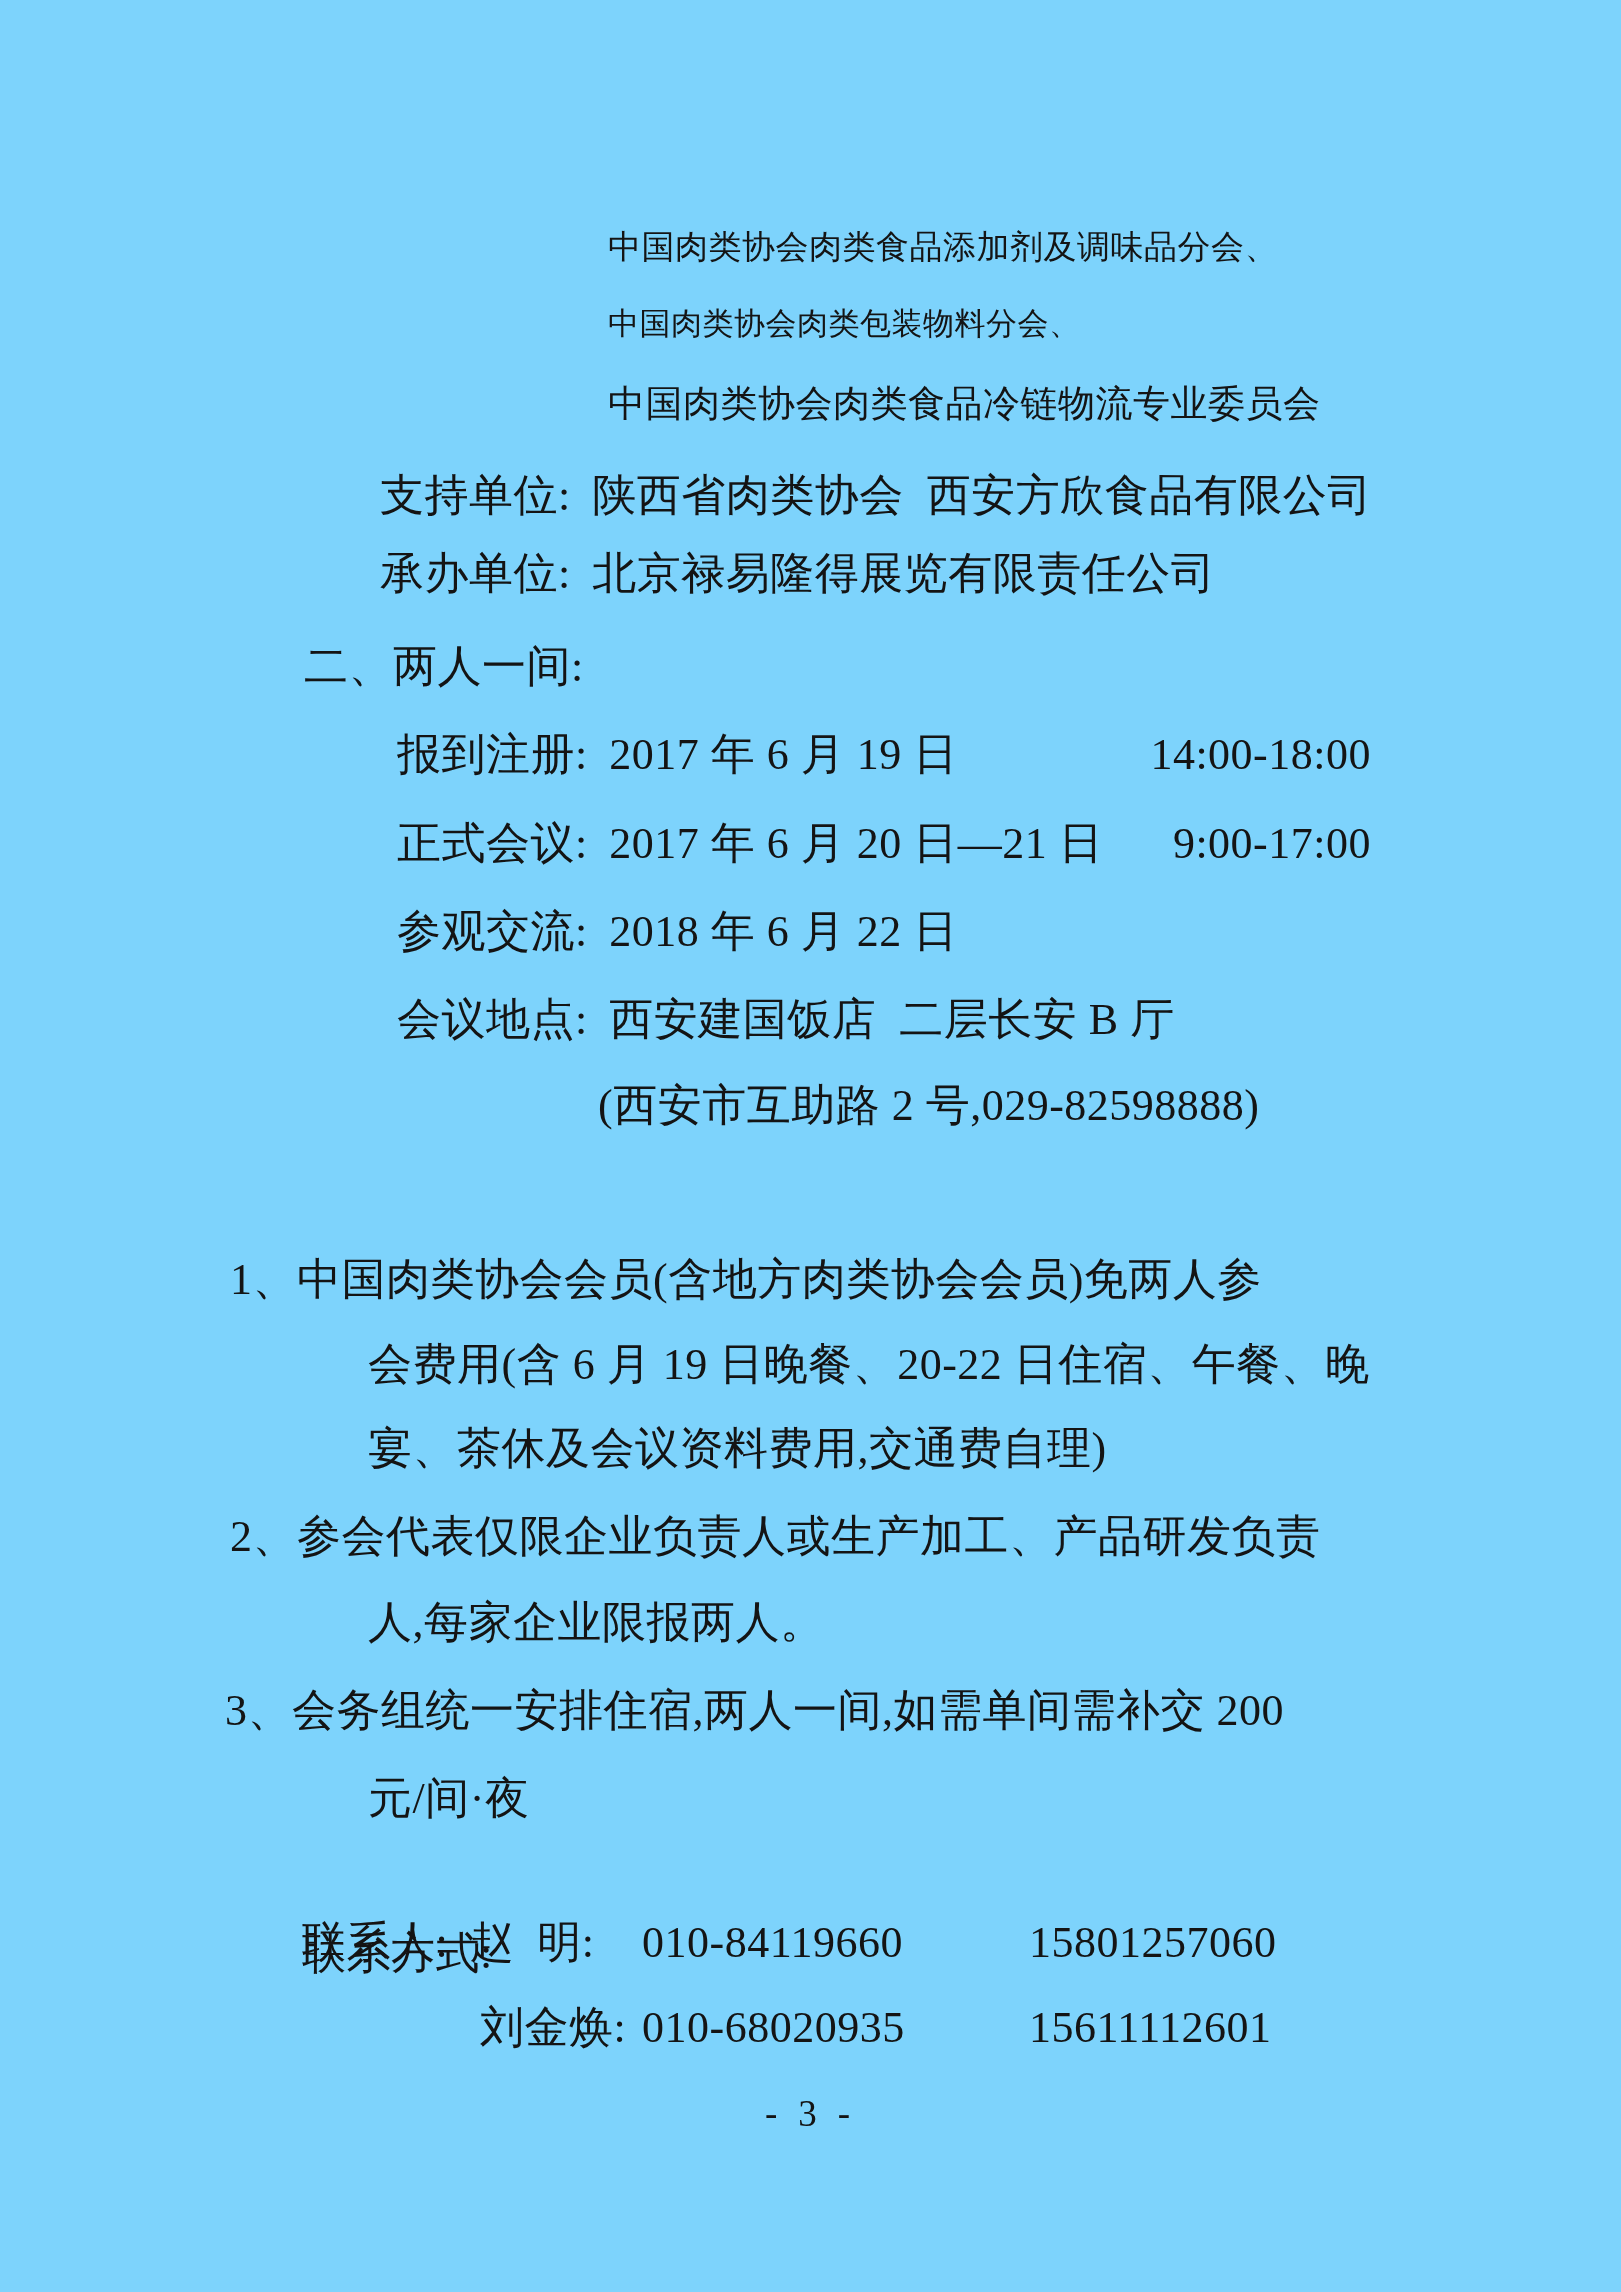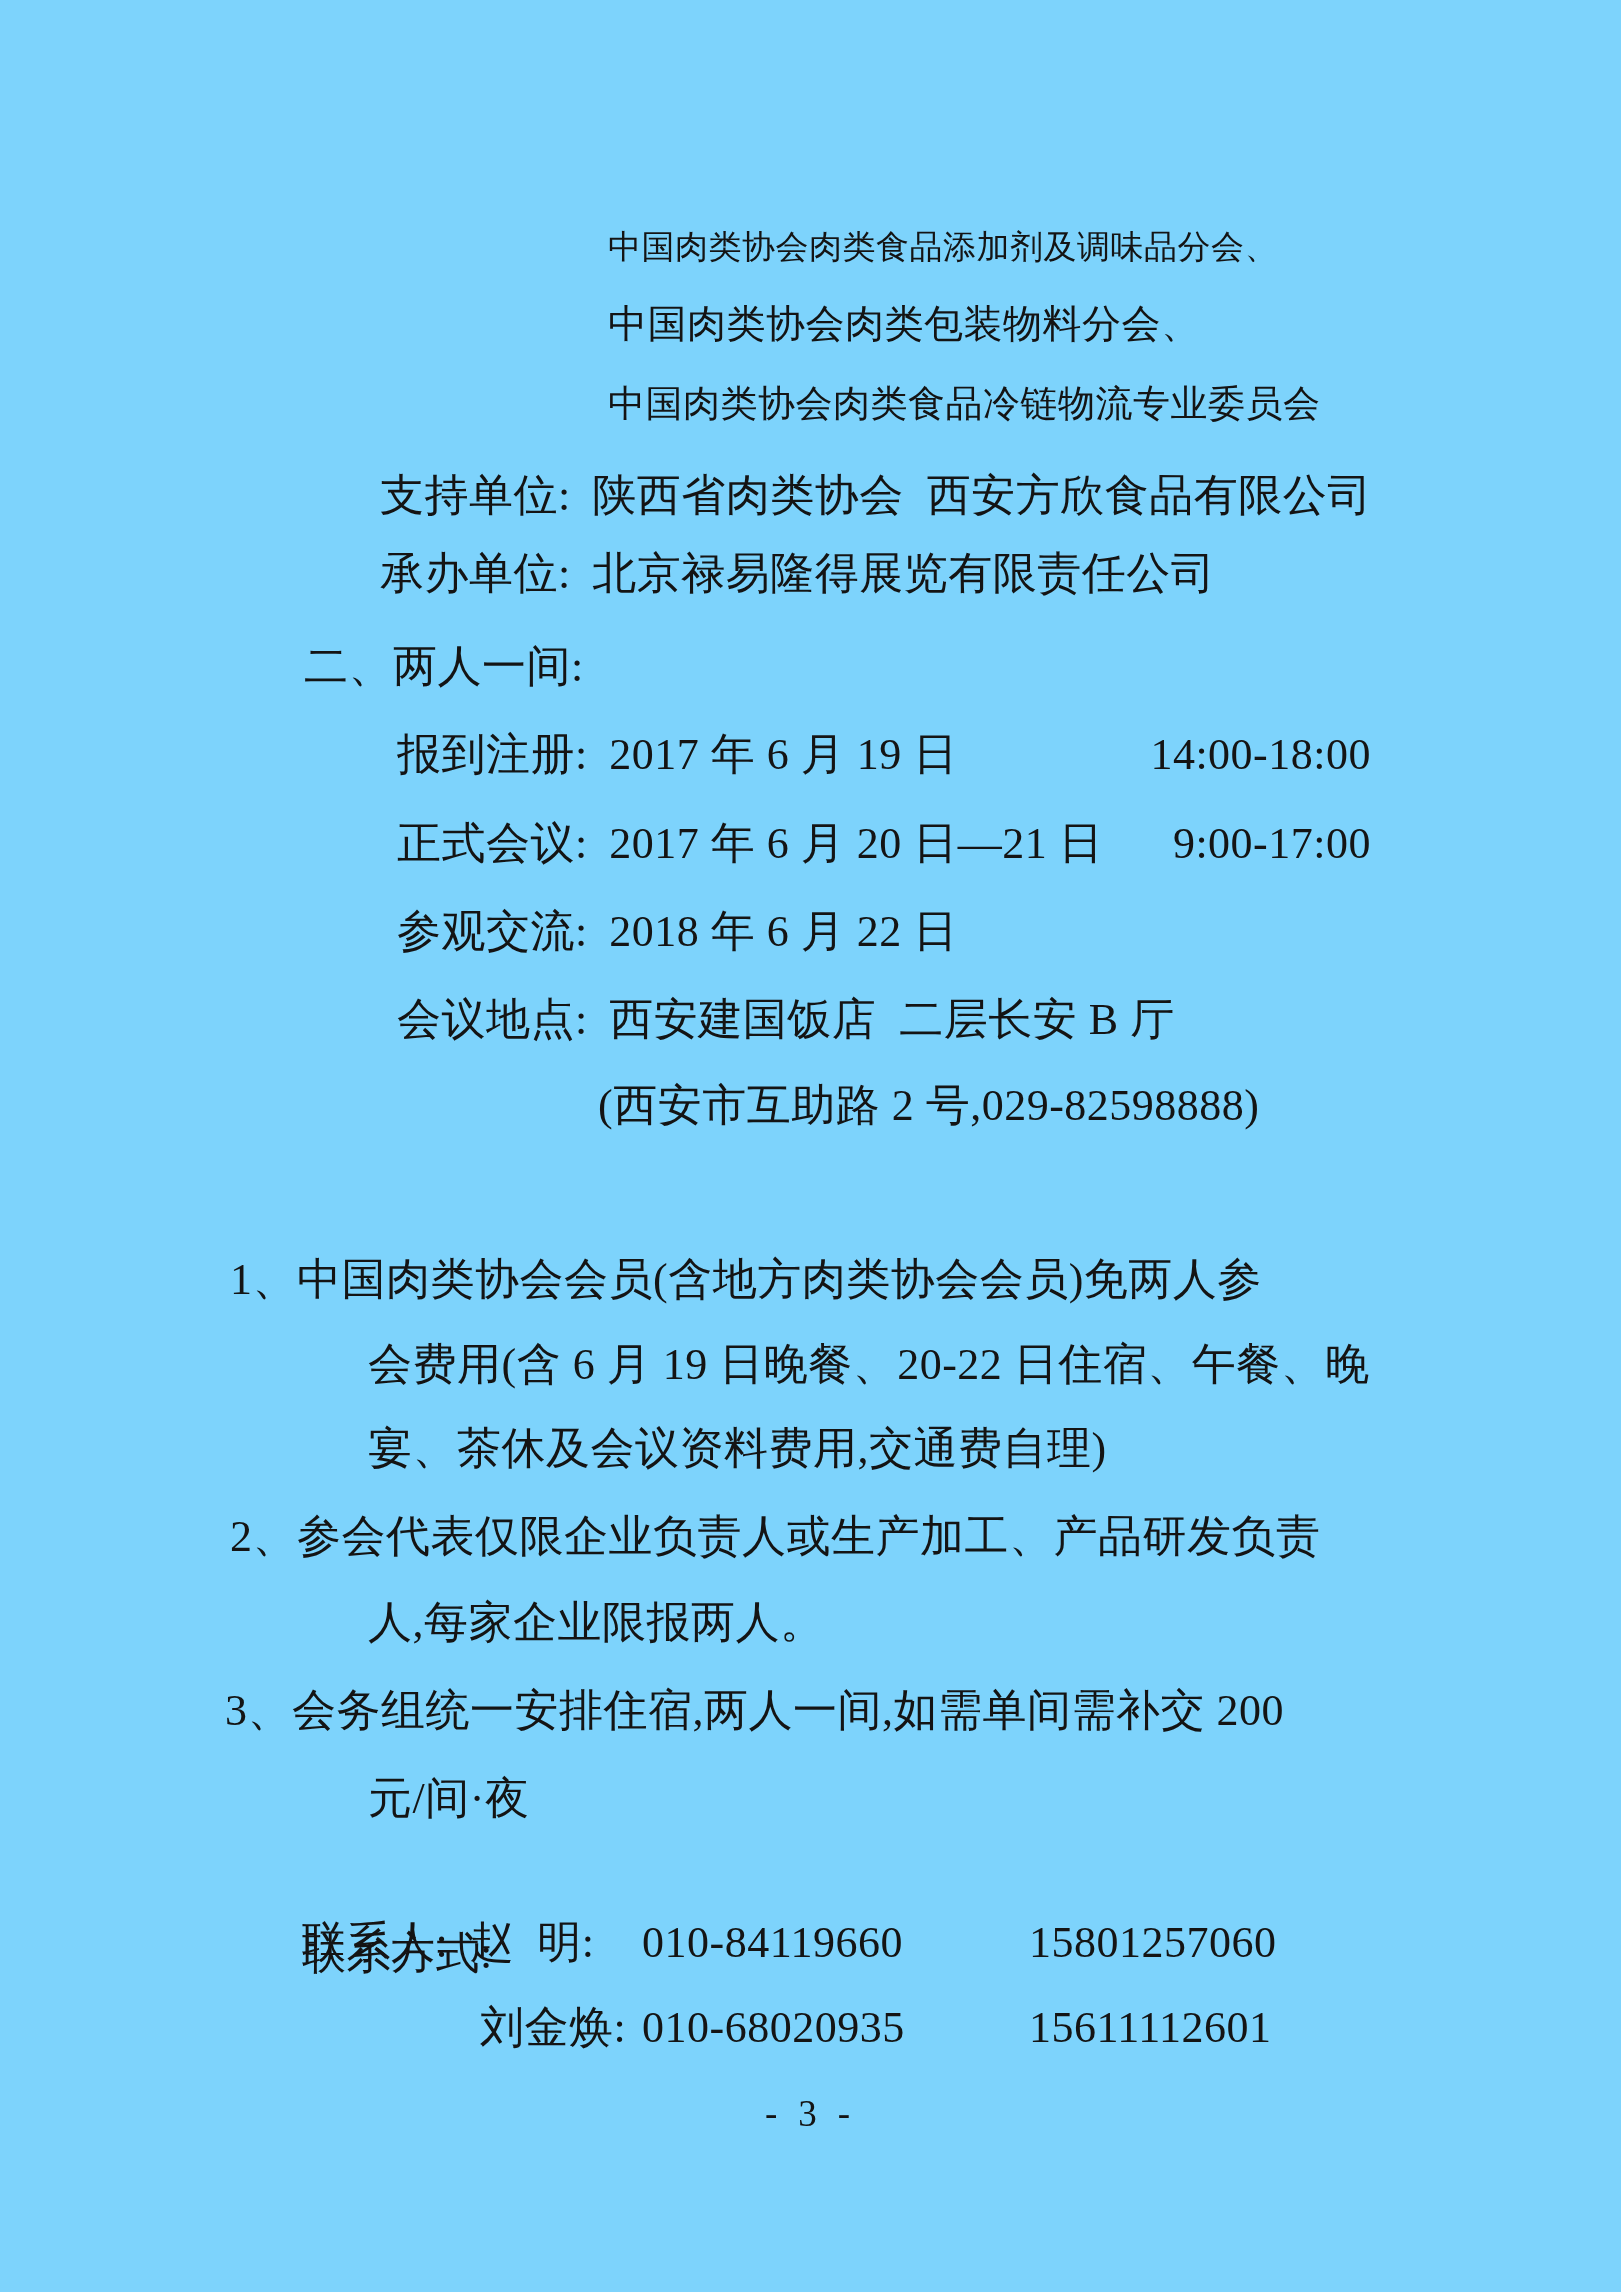--- a/index.html
+++ b/index.html
@@ -18,21 +18,21 @@
     font-size:44px;
     line-height:59px;
     letter-spacing:0.5px;
   }
   .row{position:absolute;left:0;width:100%;height:59px;}
   .row > span{position:absolute;white-space:pre;font-size:44px;line-height:59px;letter-spacing:0.5px;}
   .unit-value{margin-left:21.6px;}
 
   
   #l-org1{top:218px;left:608px;font-size:33px;}
-  #l-org2{top:294px;left:608px;font-size:39px;}
+  #l-org2{top:294px;left:608px;font-size:31px;}
   #l-org3{top:374px;left:608px;font-size:37px;}
 
   
   #l-unit1{top:466px;left:380px;}
   #l-unit2{top:544px;left:380px;}
 
   
   #l-h2{top:637px;left:304px;}
   #l-r1{top:725px;}
   #l-r2{top:814px;}

